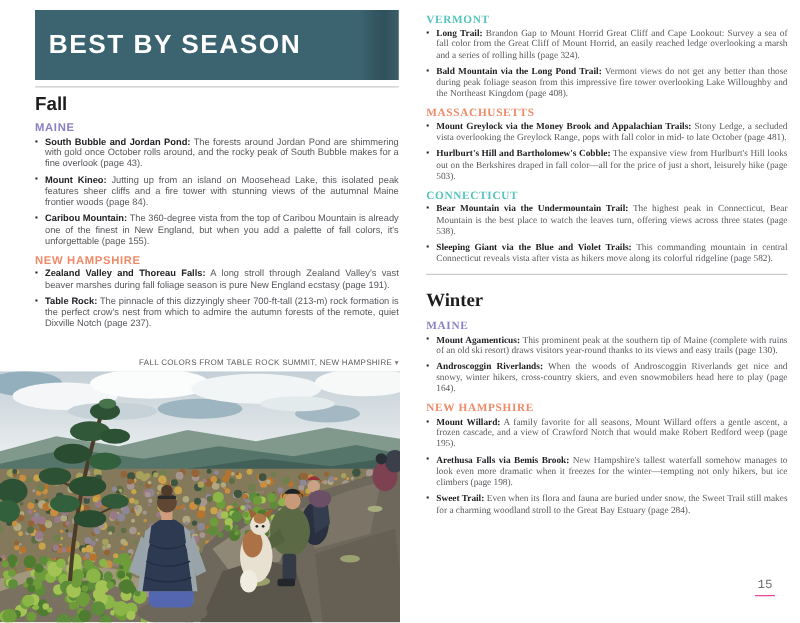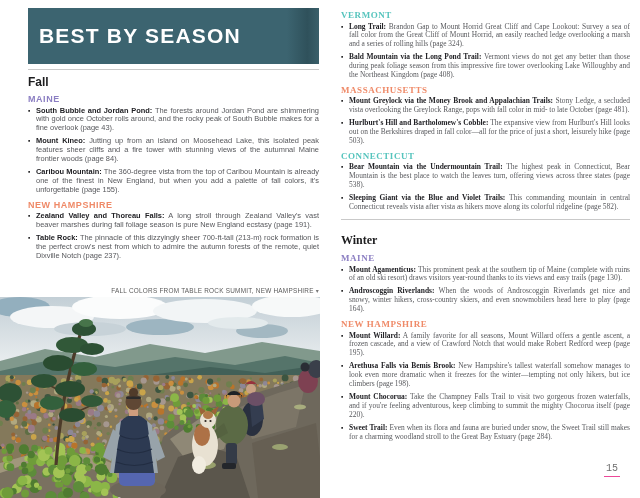--- a/index.html
+++ b/index.html
@@ -17,21 +17,21 @@
   }
   .band h1{
     margin:0 0 0 11px;color:#ffffff;font-size:21px;font-weight:800;
     letter-spacing:1.2px;
   }
   
   .leftcol{position:absolute;left:28px;top:69px;width:291px;}
   .rightcol{position:absolute;left:341px;top:10px;width:289px;font-family:Liberation Serif, serif;}
   .rule{border:none;border-top:1px solid #c9c9c9;margin:0 0 5px 0;}
   .season{
-    font-size:12px;font-weight:700;color:#1d1d1f;margin:2px 0 3px 0;
+    font-size:15px;font-weight:700;color:#1d1d1f;margin:2px 0 3px 0;
   }
   .state{
     font-size:9px;font-weight:700;letter-spacing:.55px;margin:5px 0 2.5px 0;
   }
   [data-color="teal"]{color:#56c4bd;}
   [data-color="purple"]{color:#8b7ec2;}
   [data-color="coral"]{color:#ef8a68;}
   ul.trails{list-style:none;margin:0;padding:0;}
   ul.trails li{
     position:relative;padding-left:8px;margin:0 0 4px 0;
@@ -1193,19 +1193,18 @@
     <div class="state" data-color="purple">MAINE</div>
     <ul class="trails">
       <li><b>Mount Agamenticus:</b> <span>This prominent peak at the southern tip of Maine (complete with ruins of an old ski resort) draws visitors year-round thanks to its views and easy trails (page 130).</span></li>
       <li><b>Androscoggin Riverlands:</b> <span>When the woods of Androscoggin Riverlands get nice and snowy, winter hikers, cross-country skiers, and even snowmobilers head here to play (page 164).</span></li>
     </ul>
 
     <div class="state" data-color="coral">NEW HAMPSHIRE</div>
     <ul class="trails">
       <li><b>Mount Willard:</b> <span>A family favorite for all seasons, Mount Willard offers a gentle ascent, a frozen cascade, and a view of Crawford Notch that would make Robert Redford weep (page 195).</span></li>
       <li><b>Arethusa Falls via Bemis Brook:</b> <span>New Hampshire's tallest waterfall somehow manages to look even more dramatic when it freezes for the winter—tempting not only hikers, but ice climbers (page 198).</span></li>
-      <li><b>Mount Chocorua:</b> <span>Take the Champney Falls Trail to visit two gorgeous frozen waterfalls, and if you're feeling adventurous, keep climbing to summit the mighty Chocorua itself (page 220).</span></li>
       <li><b>Sweet Trail:</b> <span>Even when its flora and fauna are buried under snow, the Sweet Trail still makes for a charming woodland stroll to the Great Bay Estuary (page 284).</span></li>
     </ul>
   </div>
 </div>
 
 <div class="pagenum">15</div>
 
 </body></html>

